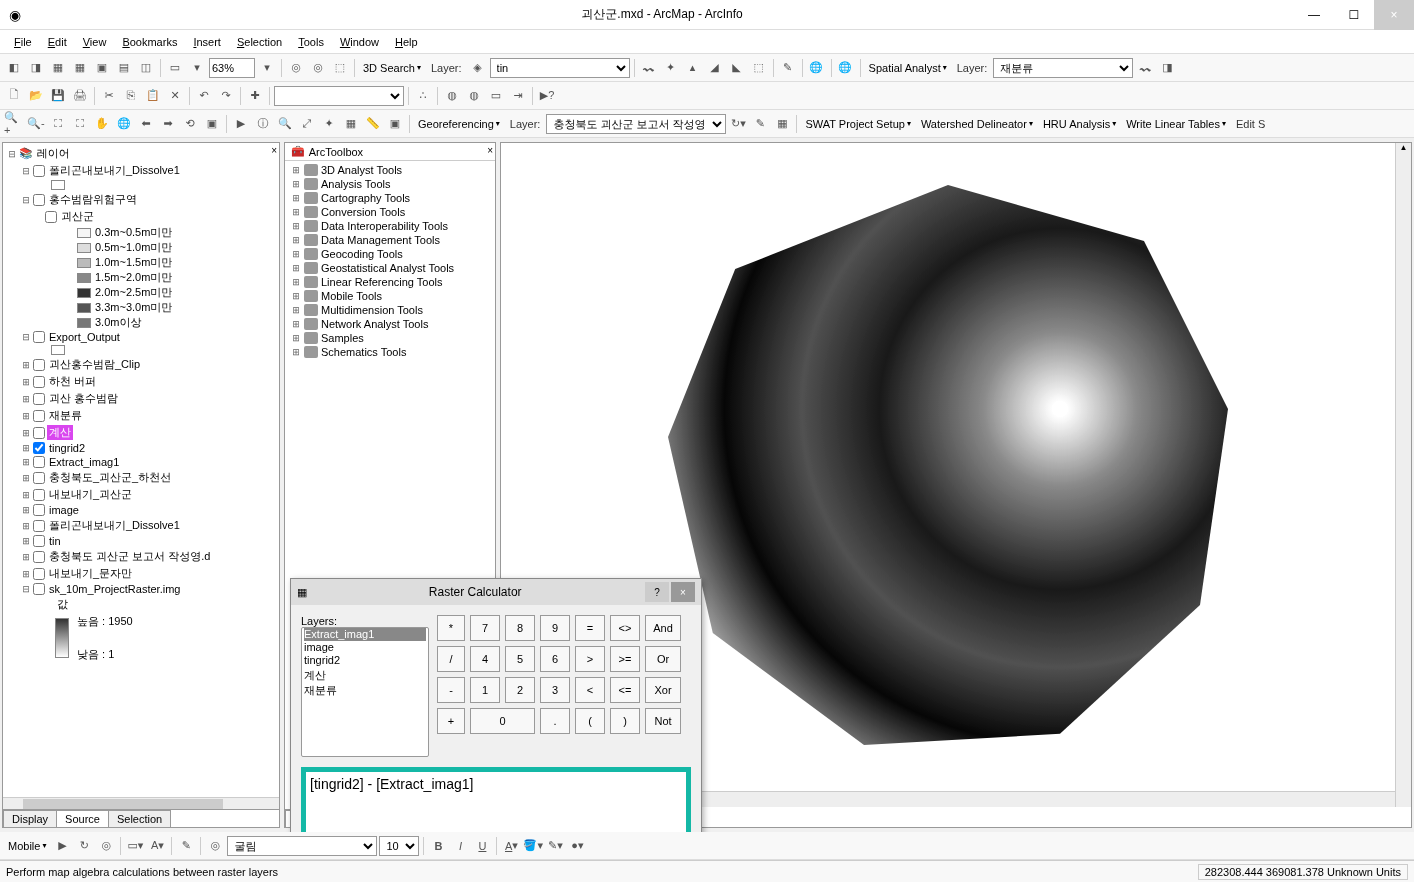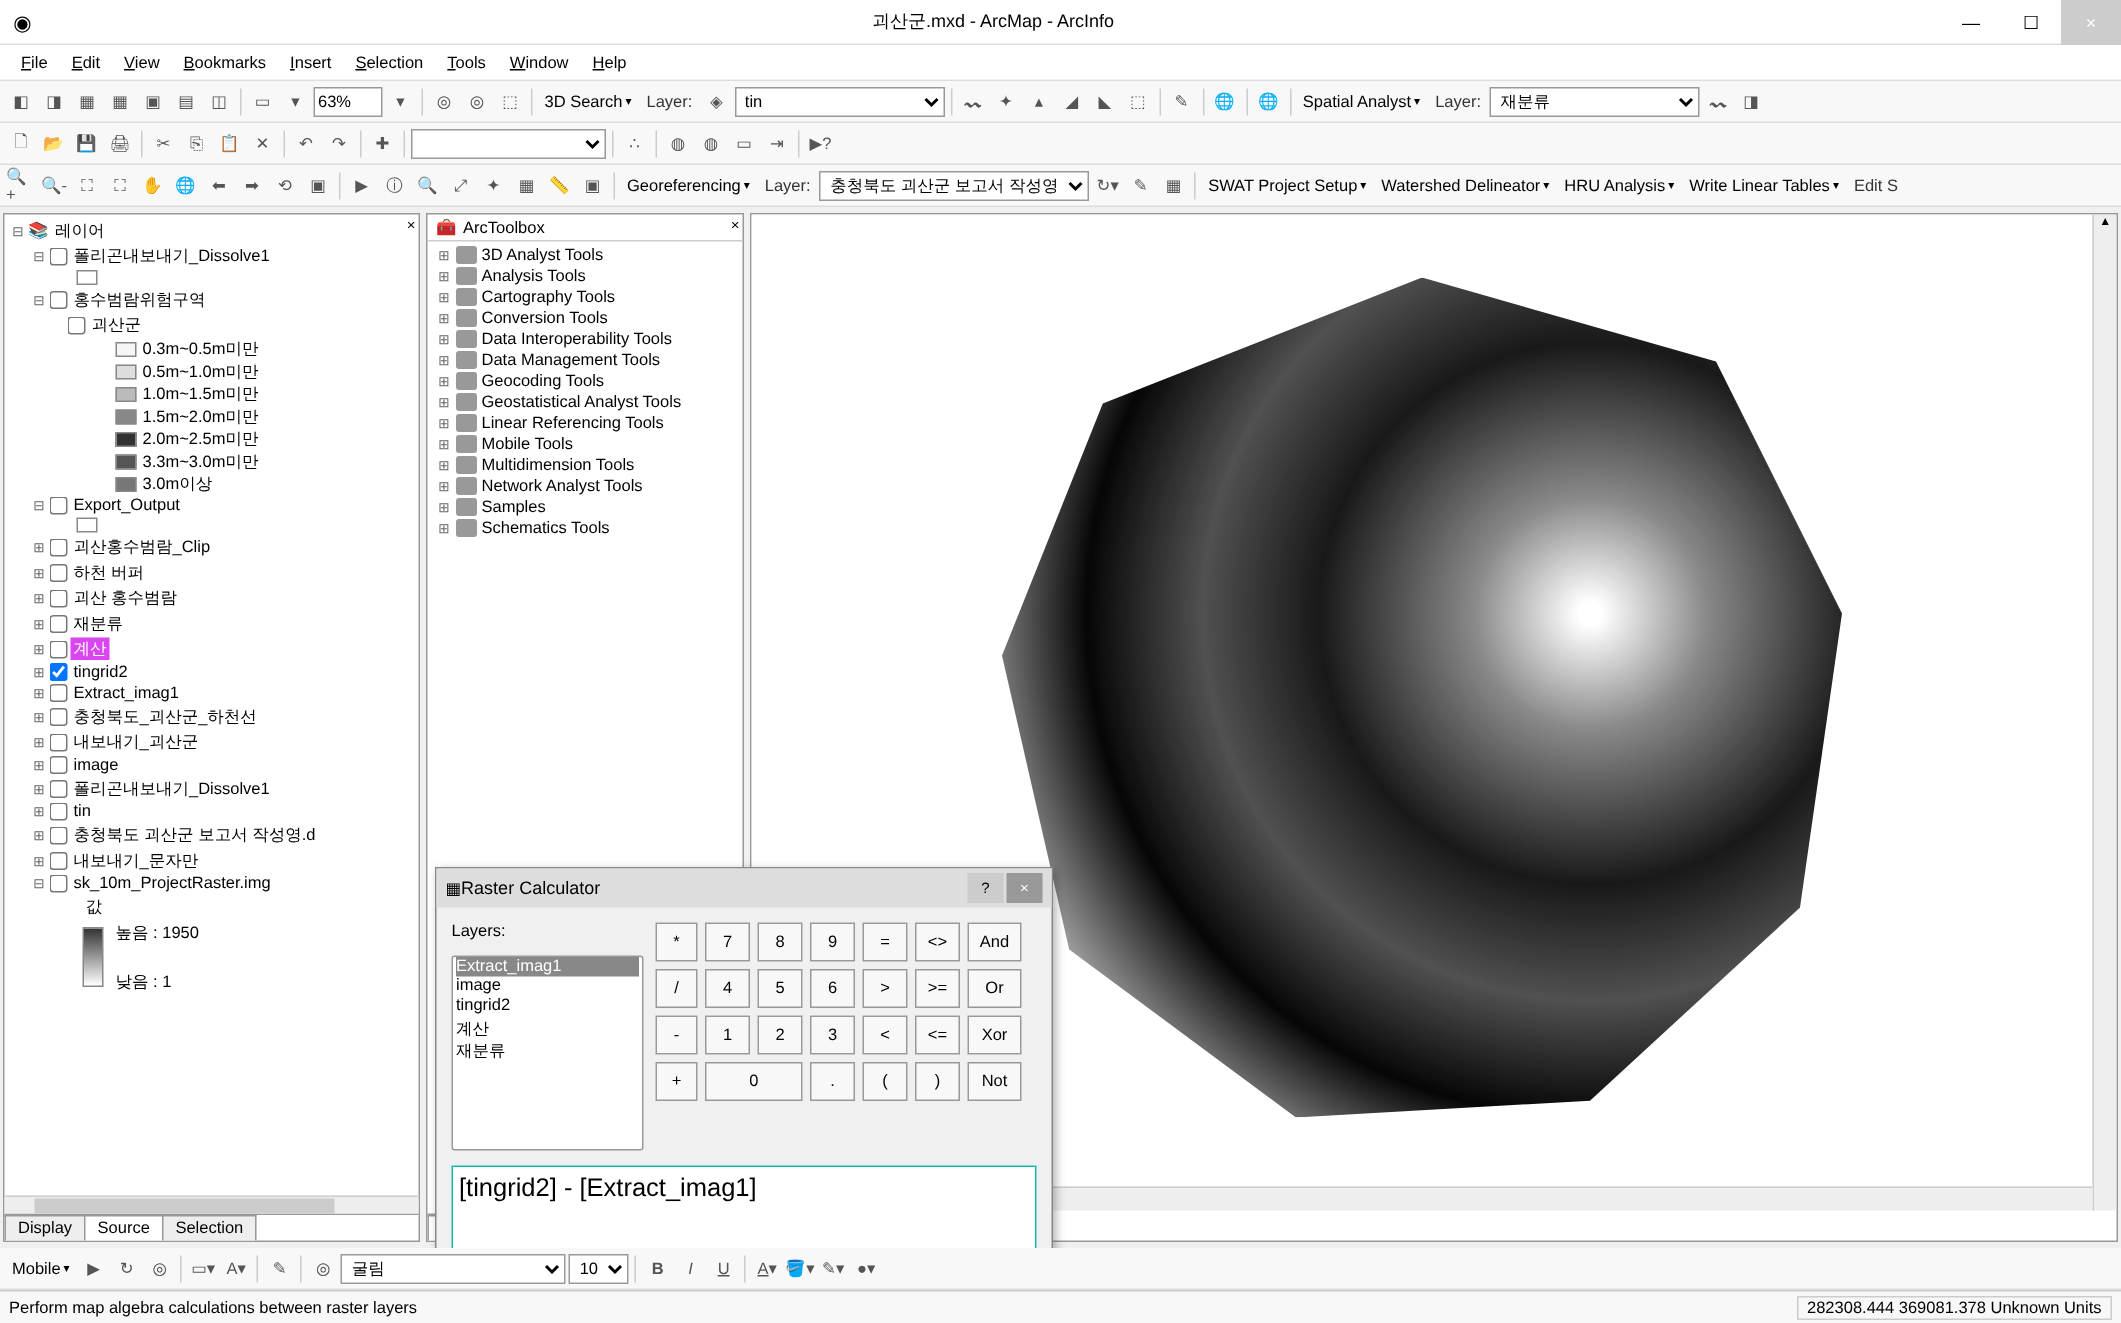--- a/index.html
+++ b/index.html
@@ -43,34 +43,34 @@
 .tb-icon { width: 14px; height: 12px; background: #999; border-radius: 2px; }
 .map-area { flex: 1; margin: 4px 2px; background: #fff; border: 1px solid #999; position: relative; overflow: hidden; }
 .map-canvas { position: absolute; top: 0; left: 0; right: 16px; bottom: 40px; background: #fff; display: flex; align-items: center; justify-content: center; }
 .tin-shape { width: 560px; height: 560px; background: radial-gradient(circle at 70% 40%, #fff 0%, #888 15%, #222 35%, #555 50%, #111 65%, #999 80%, #ddd 95%); clip-path: polygon(50% 0%, 85% 10%, 100% 40%, 95% 75%, 70% 98%, 35% 100%, 8% 80%, 0% 45%, 12% 15%); filter: contrast(1.1) grayscale(1); }
 .map-scroll-v { position: absolute; right: 0; top: 0; bottom: 20px; width: 16px; background: #eee; border-left: 1px solid #ccc; }
 .map-scroll-v::before { content: "▲"; position: absolute; top: 0; width: 100%; text-align: center; font-size: 8px; }
 .map-scroll-h { position: absolute; bottom: 20px; left: 0; right: 16px; height: 16px; background: #eee; border-top: 1px solid #ccc; }
 .map-btns { position: absolute; bottom: 0; left: 0; height: 20px; display: flex; align-items: center; gap: 2px; padding: 0 4px; }
 .dialog { position: absolute; left: 290px; top: 440px; width: 412px; background: #f0f0f0; border: 1px solid #888; box-shadow: 2px 2px 6px rgba(0,0,0,0.3); z-index: 100; }
 .dialog-title { height: 26px; background: #ddd; display: flex; align-items: center; padding: 0 6px; }
-.dialog-title .dt-text { flex: 1; text-align: left; font-size: 12px; }
+.dialog-title .dt-text { flex: 1; text-align: center; font-size: 12px; }
 .dialog-title .dt-btn { width: 24px; height: 20px; display: flex; align-items: center; justify-content: center; font-size: 10px; background: #ccc; margin-left: 2px; }
 .dialog-title .dt-close { background: #999; color: #fff; }
 .dialog-body { padding: 10px; }
 .rc-top { display: flex; gap: 8px; }
 .rc-layers { width: 128px; }
-.rc-layers .lbl { font-size: 11px; margin-bottom: 10px; }
+.rc-layers .lbl { font-size: 11px; margin-bottom: 0; }
 .rc-layers select { width: 100%; height: 130px; }
 .rc-layers option.sel { background: #888; color: #fff; }
 .rc-keypad { display: grid; grid-template-columns: 28px 30px 30px 30px 30px 30px 36px; grid-template-rows: repeat(4, 26px); gap: 5px; align-content: start; }
 .rc-keypad .kbtn { border: 1px solid #999; background: #f8f8f8; display: flex; align-items: center; justify-content: center; font-size: 11px; cursor: default; }
 .rc-keypad .wide { grid-column: span 2; }
 .rc-expr { margin-top: 10px; position: relative; }
-.rc-expr textarea { width: 100%; height: 100px; border: 1px solid #14b8a6; padding: 4px; font-size: 17px; resize: none; }
+.rc-expr textarea { width: 100%; height: 100px; border: 5px solid #14b8a6; padding: 4px; font-size: 14px; resize: none; }
 .statusbar { height: 22px; background: #f8f8f8; border-top: 1px solid #ccc; display: flex; align-items: center; padding: 0 6px; }
 .statusbar .st-left { flex: 1; }
 .statusbar .st-right { border: 1px solid #ccc; padding: 1px 6px; display: flex; gap: 8px; }
 .gradient-bar { width: 14px; height: 40px; background: linear-gradient(#333, #fff); border: 1px solid #888; }
 .hsb { height: 12px; background: #eee; border-top: 1px solid #ccc; position: relative; }
 .hsb .thumb { position: absolute; left: 20px; width: 200px; height: 10px; top: 1px; background: #ccc; }
 </style>
 </head>
 <body>
 

